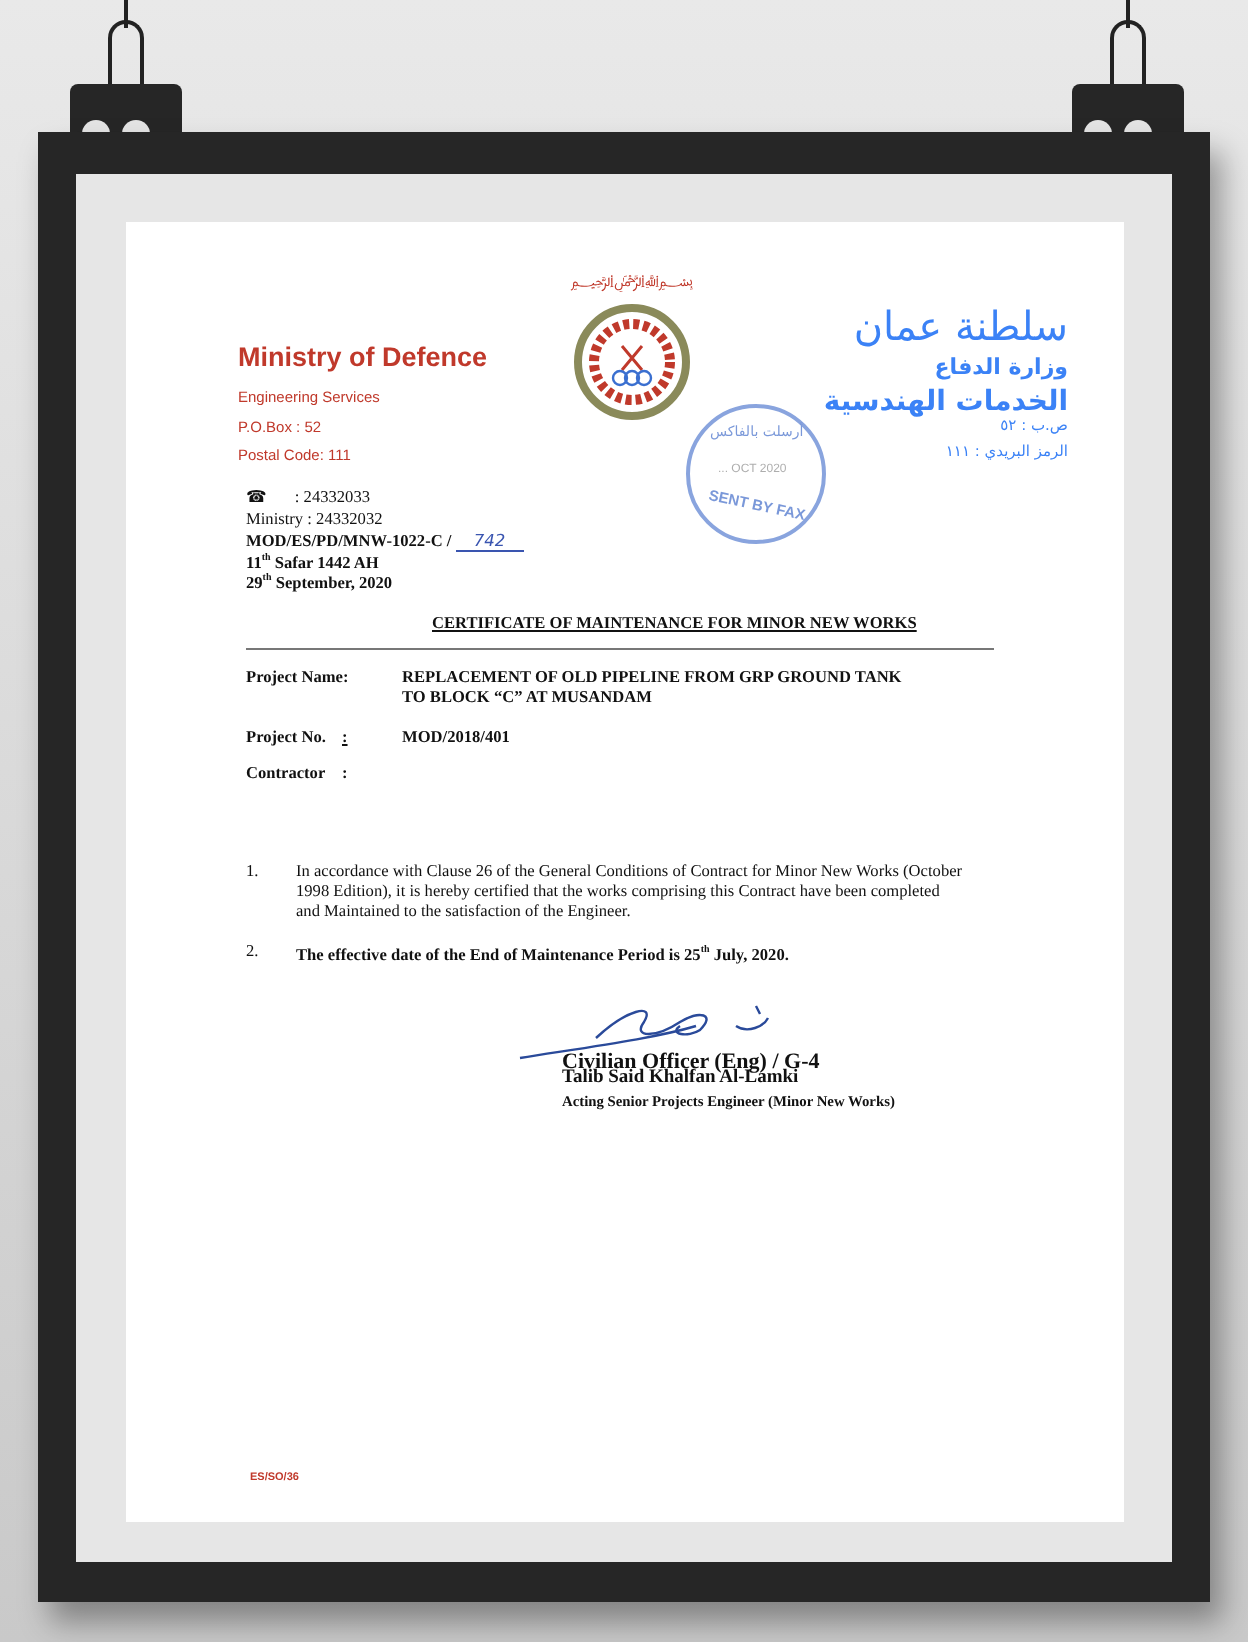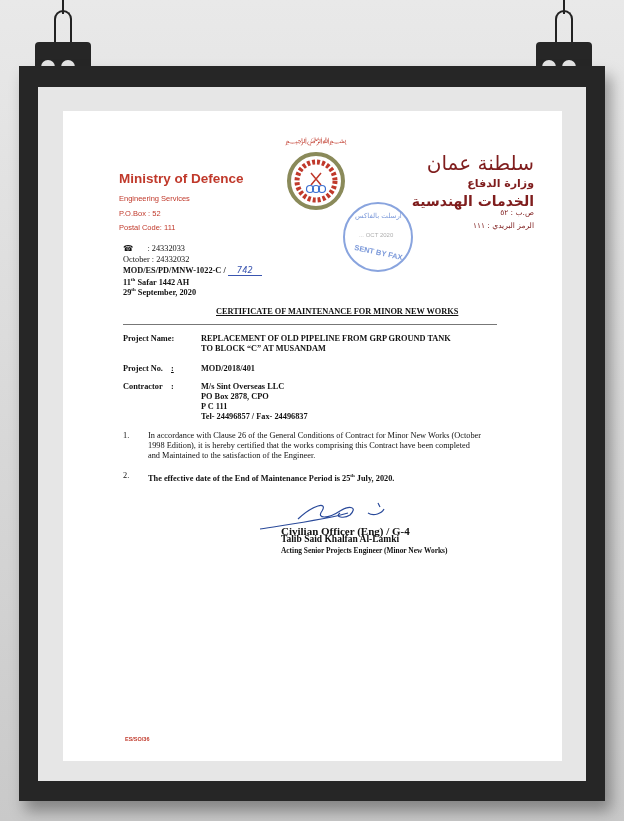--- a/index.html
+++ b/index.html
@@ -13,21 +13,21 @@
   .frame{position:absolute;left:19px;top:66px;width:586px;height:735px;background:#262626;
     box-shadow:6px 10px 14px rgba(0,0,0,.35);}
   .mat{position:absolute;left:19px;top:21px;width:548px;height:694px;background:#e6e6e6;}
   .paper{position:absolute;left:25px;top:24px;width:499px;height:650px;background:#fff;}
   .abs{position:absolute;white-space:nowrap;}
   .red{color:#c0392b;font-family:"Liberation Sans",sans-serif;}
   .red-big{font-size:13.5px;font-weight:bold;line-height:18px;}
   .red-small{font-size:7.5px;line-height:11px;}
   .t8{font-size:8.3px;line-height:10px;}
   .b{font-weight:bold;}
-  .ar{direction:rtl;text-align:right;font-family:"DejaVu Sans",sans-serif;color:#7f1d1d;}
+  .ar{direction:rtl;text-align:right;font-family:"DejaVu Sans",sans-serif;color:#3b82f6;}
   .hr{position:absolute;height:1px;background:#777;}
   .stamp{position:absolute;border:2px solid #6c8ed6;border-radius:50%;color:#5a7fd0;
     font-family:"Liberation Sans",sans-serif;opacity:.8;}
 </style>
 </head>
 <body>
 
 <div class="wire" style="left:62px;"></div>
 <div class="hook" style="left:54px;"></div>
 <div class="clip" style="left:35px;">
@@ -72,21 +72,21 @@
      <div class="abs" style="left:10px;top:8px;font-size:7px;font-family:'DejaVu Sans',sans-serif;">أرسلت بالفاكس</div>
      <div class="abs" style="left:14px;top:28px;font-size:6px;color:#999;">... OCT 2020</div>
      <div class="abs b" style="left:9px;top:44px;font-size:7.5px;transform:rotate(12deg);">SENT BY FAX</div>
    </div>
 
    <div class="abs t8" style="left:60px;top:133px;">
      <span>☎</span>
      <span style="margin-left:12px;">: 24332033</span>
    </div>
    <div class="abs t8" style="left:60px;top:144px;">
-     <span>October</span>
+     <span>Ministry</span>
      <span>: 24332032</span>
    </div>
    <div class="abs t8 b" style="left:60px;top:154px;">
      <span>MOD/ES/PD/MNW-1022-C /</span>
      <span style="display:inline-block;width:34px;border-bottom:1px solid #3a55b0;color:#3a55b0;font-weight:normal;font-style:italic;font-family:'DejaVu Sans',sans-serif;text-align:center;">742</span>
    </div>
    <div class="abs t8 b" style="left:60px;top:164px;">
      <span>11</span><sup style="font-size:5px;">th</sup>
      <span>Safar 1442 AH</span>
    </div>
@@ -105,26 +105,20 @@
    </div>
 
    <div class="abs t8 b" style="left:60px;top:253px;text-decoration:underline;">
      <span style="display:inline-block;width:48px;">Project No.</span><span>:</span>
    </div>
    <div class="abs t8 b" style="left:138px;top:253px;">MOD/2018/401</div>
 
    <div class="abs t8 b" style="left:60px;top:271px;">
      <span style="display:inline-block;width:48px;">Contractor</span><span>:</span>
    </div>
-   <div class="abs t8 b" style="left:138px;top:271px;">
-     <div>M/s Sint Overseas LLC</div>
-     <div>PO Box 2878, CPO</div>
-     <div>P C 111</div>
-     <div>Tel- 24496857 / Fax- 24496837</div>
-   </div>
 
    <div class="abs t8" style="left:60px;top:320px;">1.</div>
    <div class="abs t8" style="left:85px;top:320px;">
      <div>In accordance with Clause 26 of the General Conditions of Contract for Minor New Works (October</div>
      <div>1998 Edition), it is hereby  certified that the works comprising this Contract have been completed</div>
      <div>and Maintained to the satisfaction of the Engineer.</div>
    </div>
    <div class="abs t8" style="left:60px;top:360px;">2.</div>
    <div class="abs t8 b" style="left:85px;top:360px;">
      <span>The effective date of the End of Maintenance Period is 25</span><sup style="font-size:5px;">th</sup><span>  July, 2020.</span>

